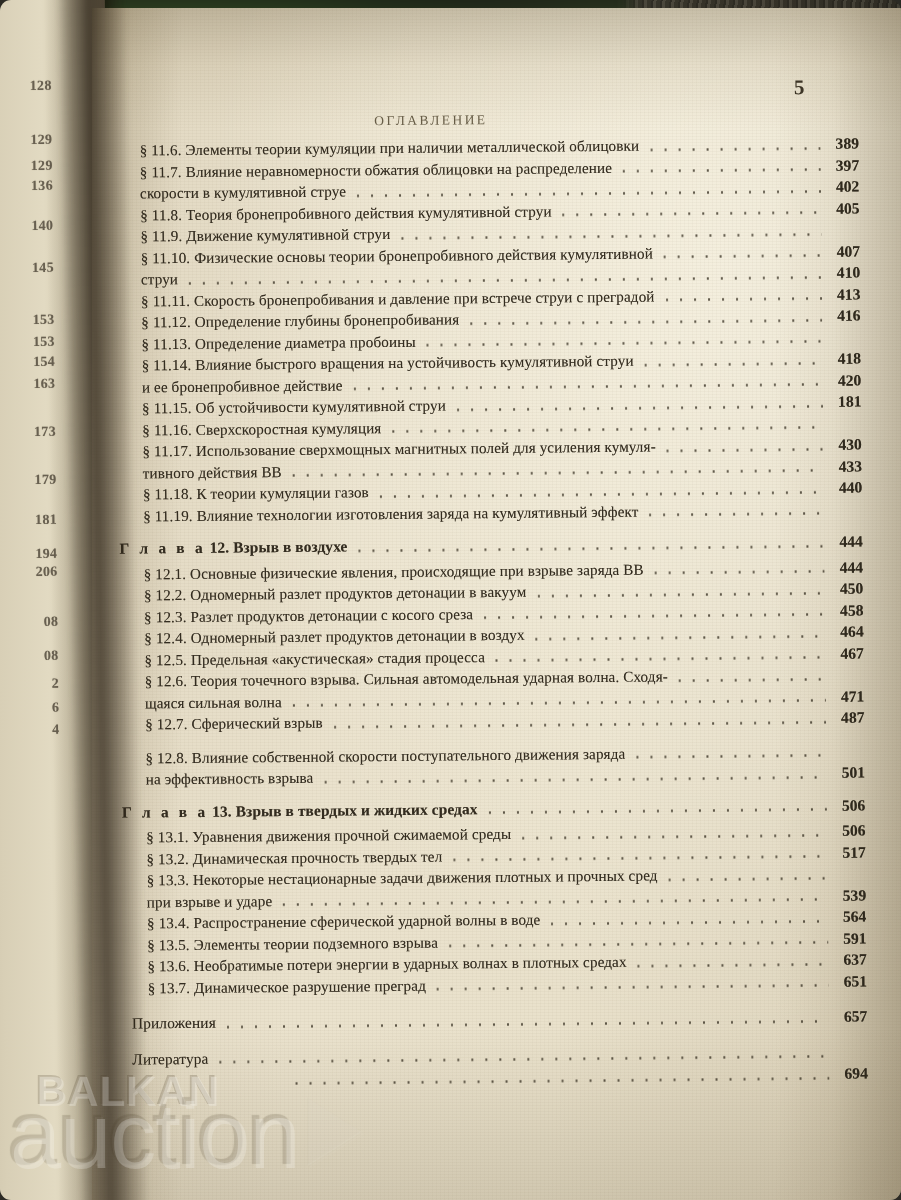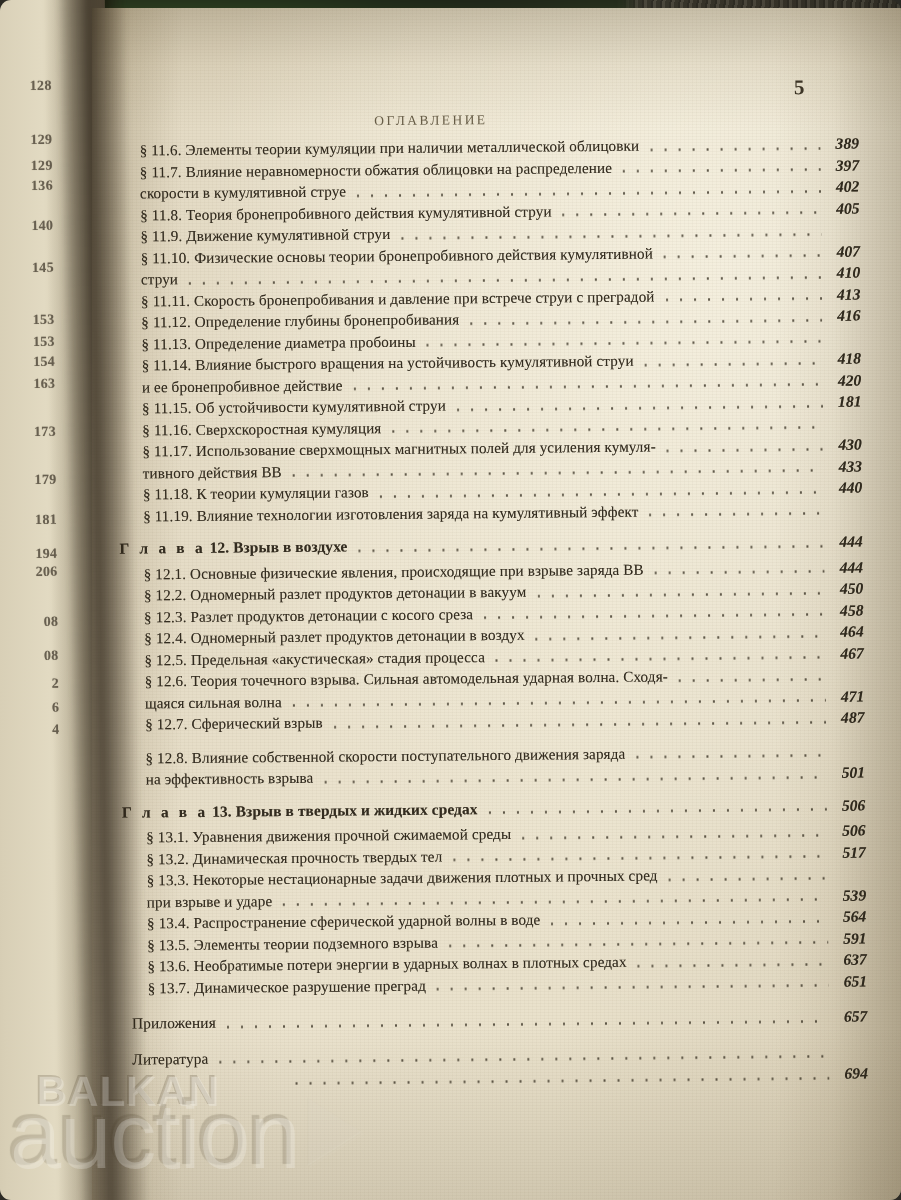--- a/index.html
+++ b/index.html
@@ -190,21 +190,20 @@
   .row .pageno {
     font-size: 15.6px;
     font-weight: 700;
     color: #2f291d;
     width: 40px;
     text-align: left;
     flex: 0 0 40px;
     line-height: 21.5px;
     margin-left: 10px;
     text-shadow: 0 0 0.6px rgba(60,50,34,0.5);
-    font-style: italic;
   }
   .row.no-page .pageno { visibility: hidden; }
 
   
   .row.cont .label { padding-left: 52px; }
 
   .row.chapter { margin-top: 11px; margin-bottom: 4px; }
   .row.chapter .label {
     font-weight: 700;
     font-size: 15.4px;

